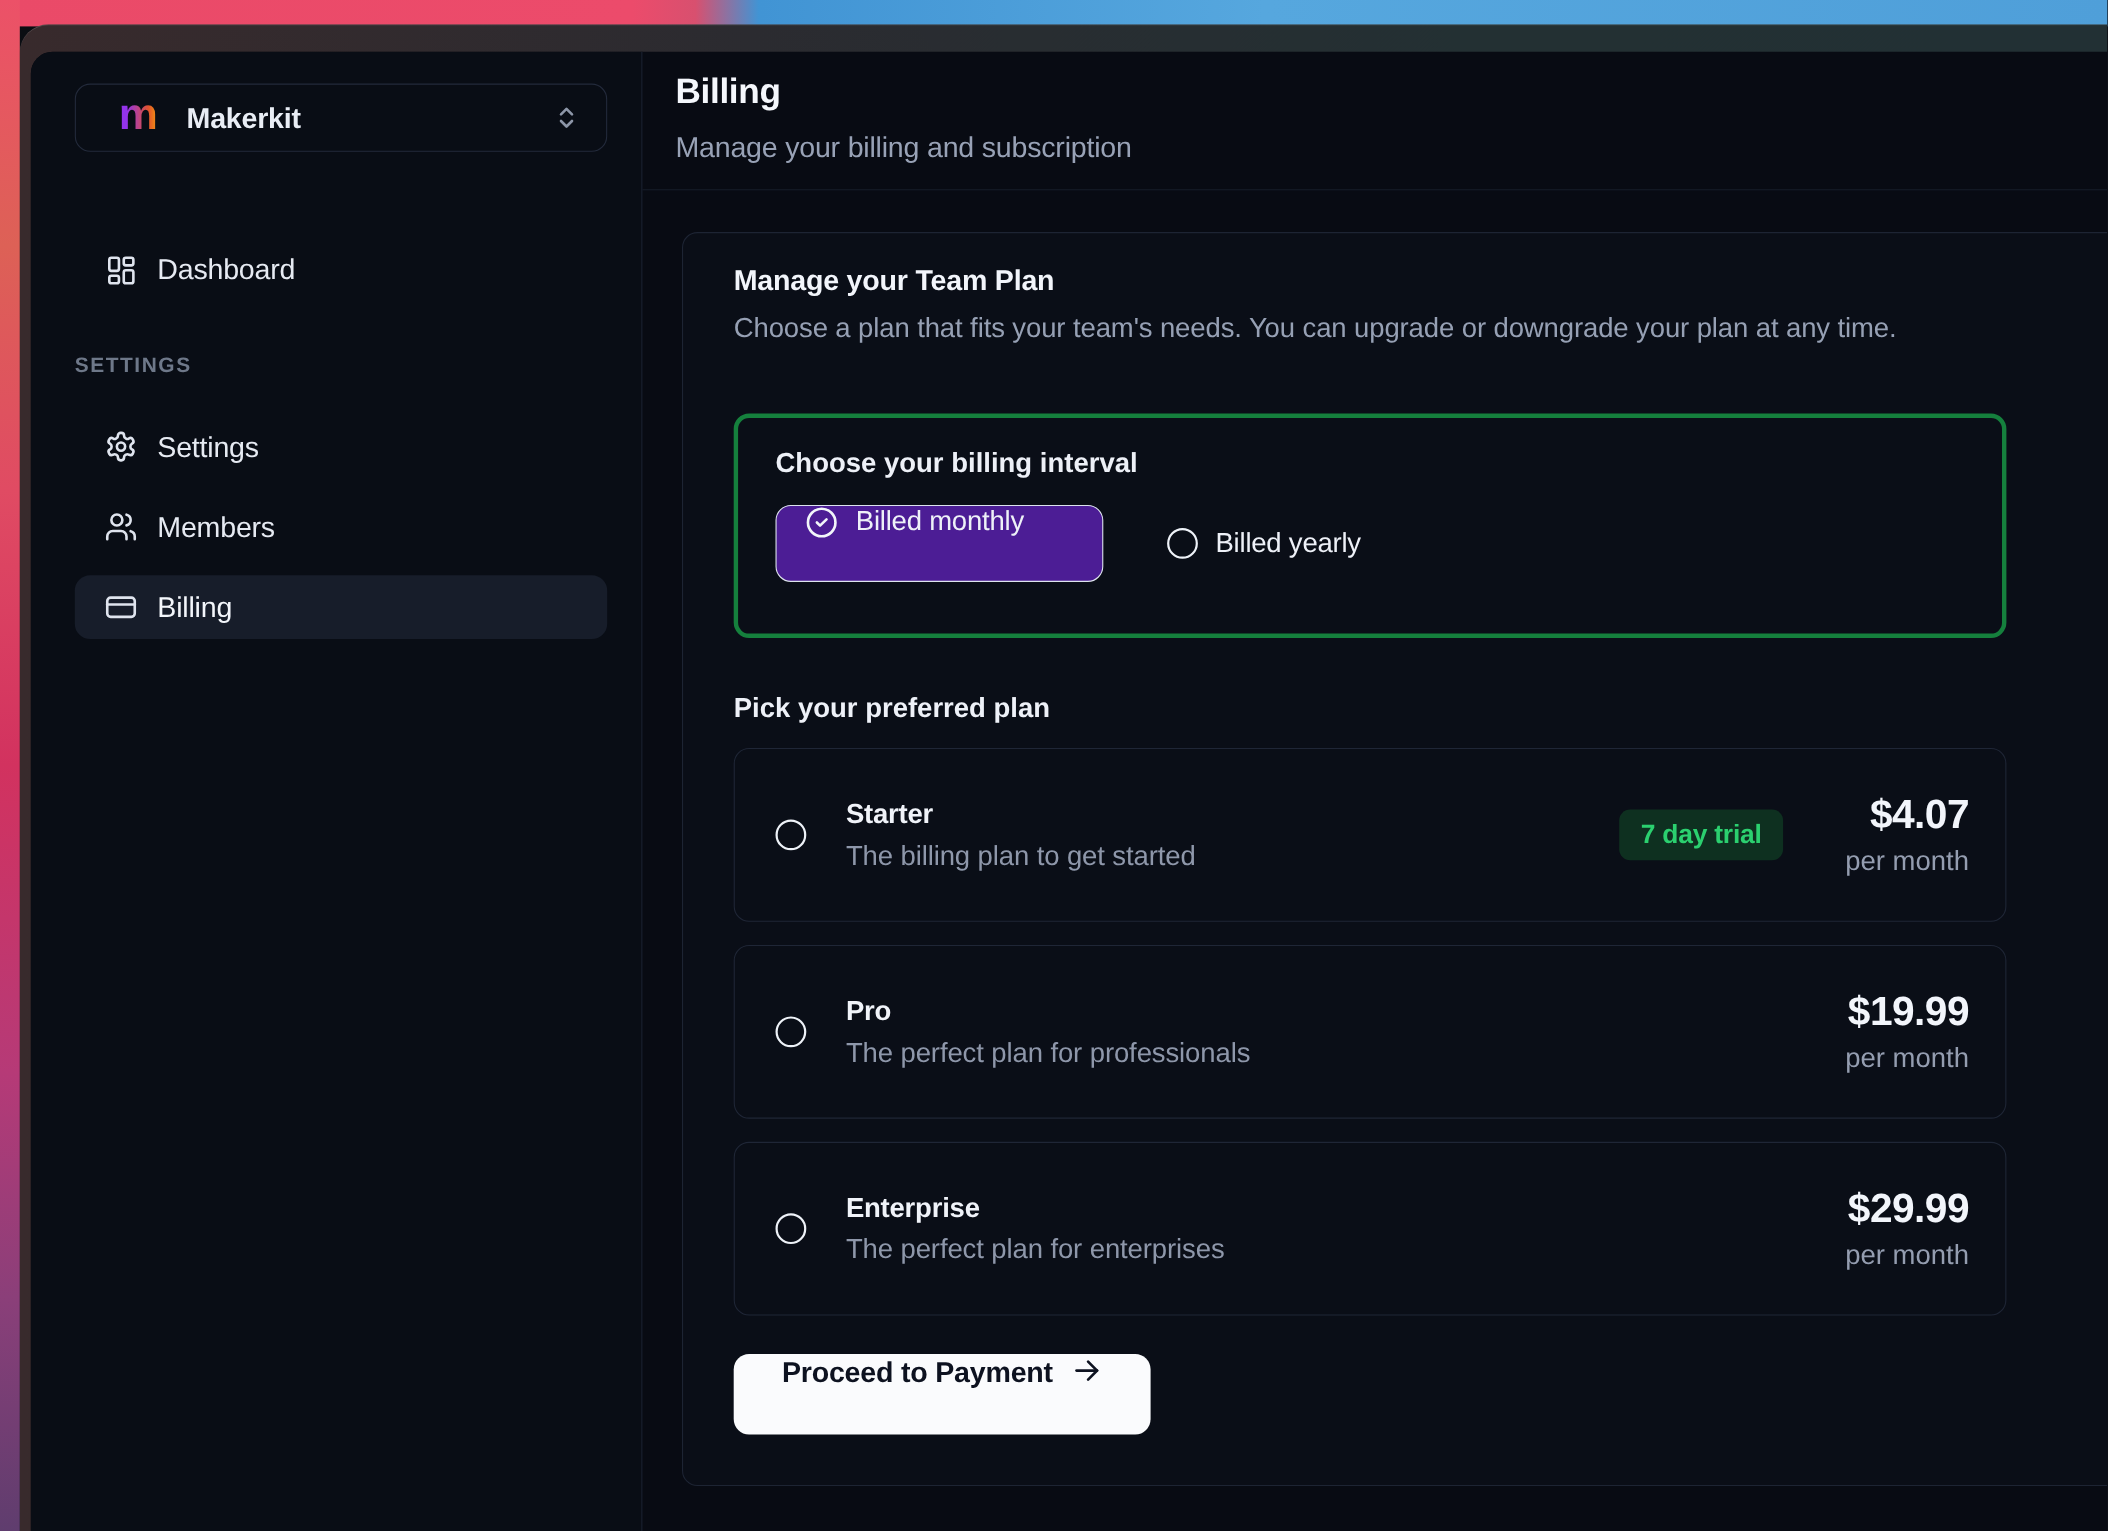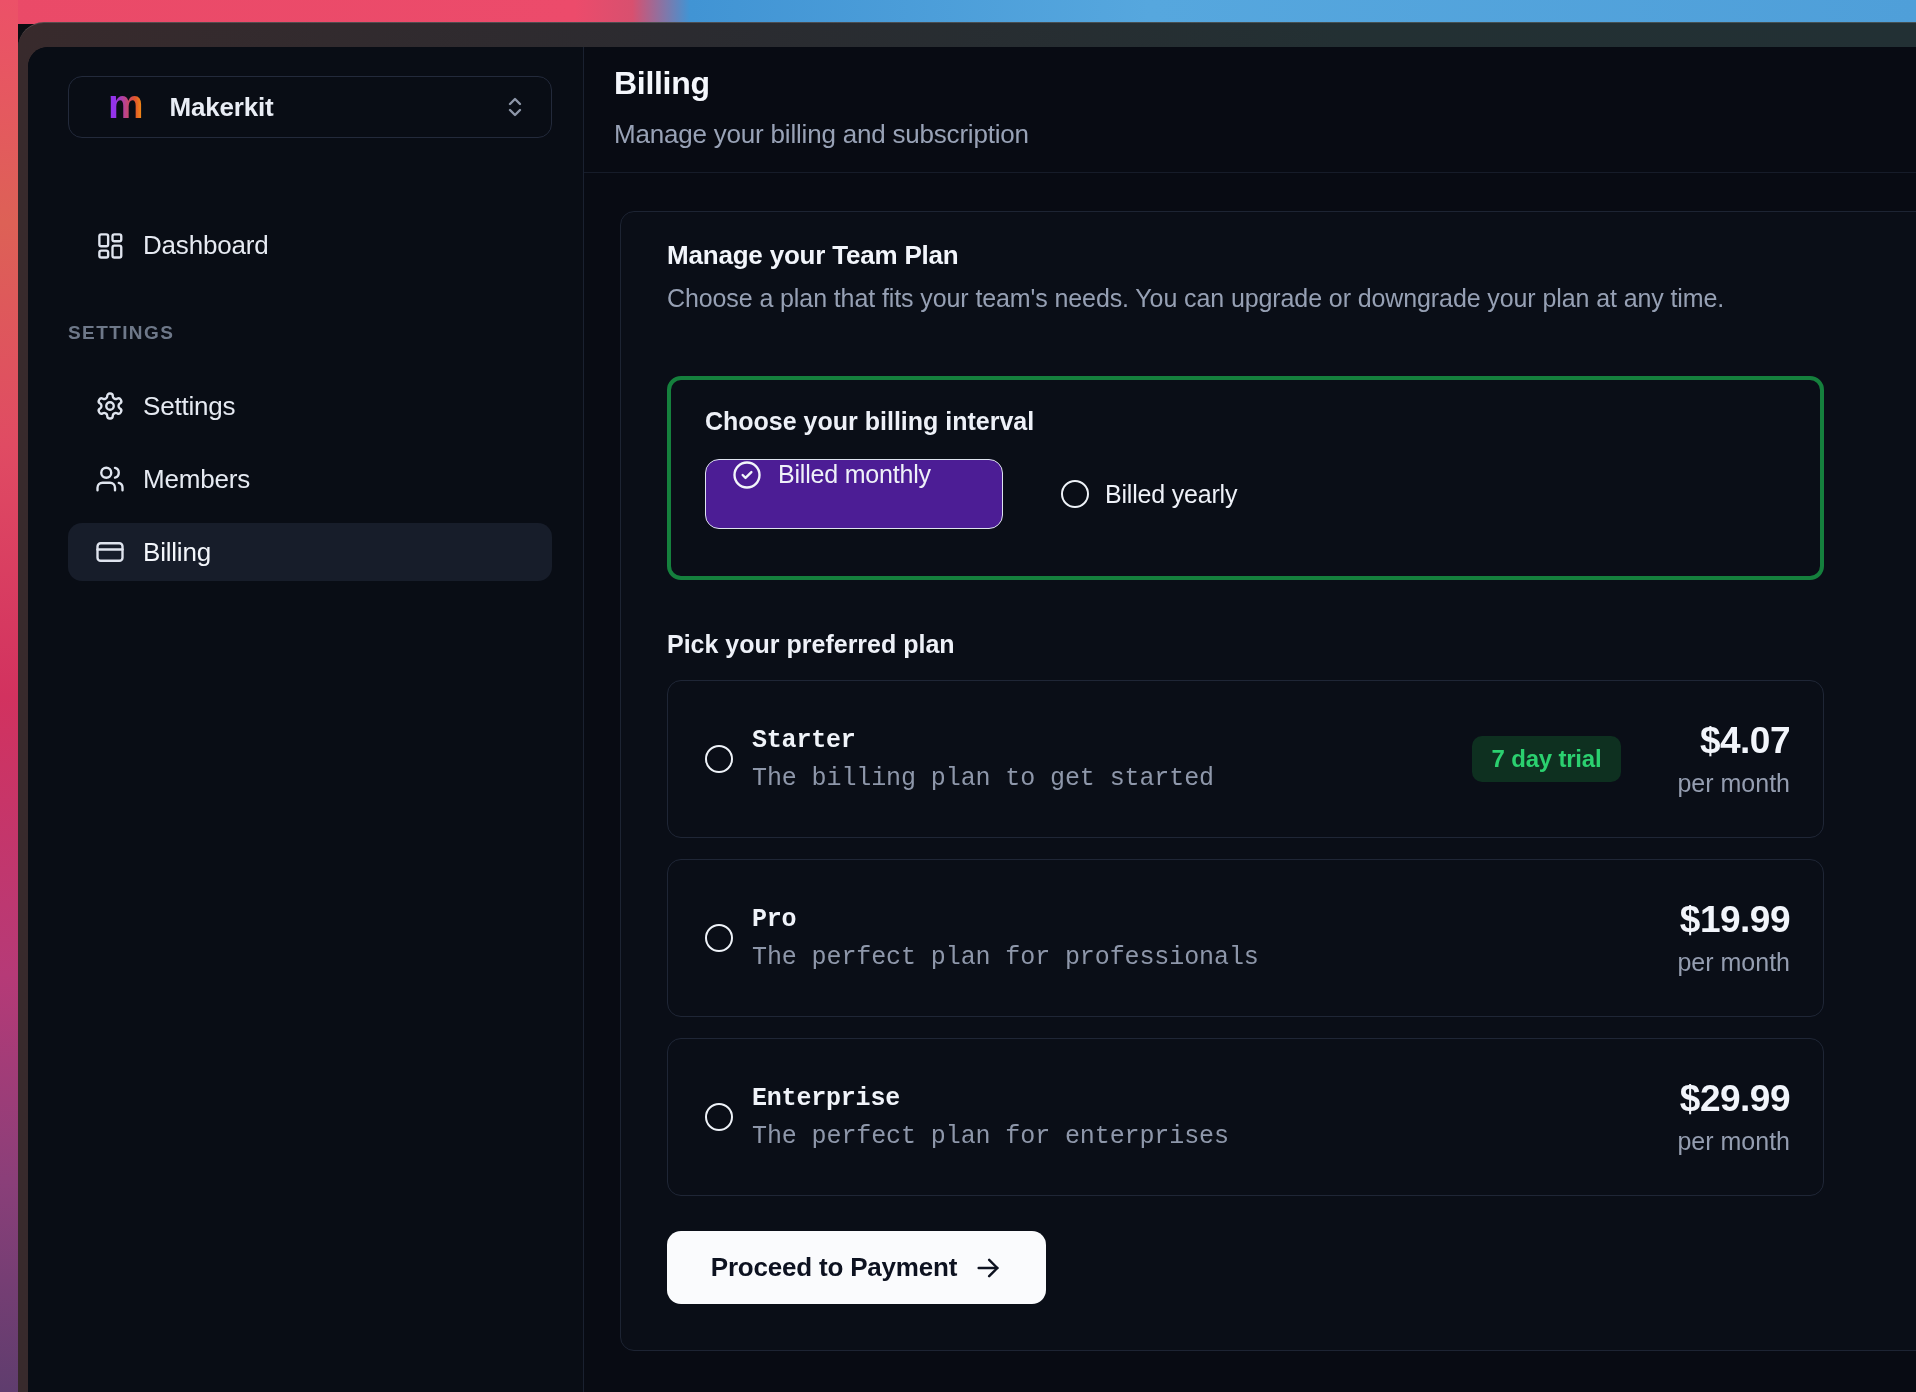--- a/index.html
+++ b/index.html
@@ -59,32 +59,32 @@
     padding-left:26px;cursor:pointer;}
   .opt-monthly .ic{width:30px;height:30px;color:#f2f5fa;display:flex;flex-shrink:0;}
   .opt-label{margin-left:16px;font-size:25px;color:#eef1f8;letter-spacing:-0.2px;}
   .opt-yearly{display:flex;align-items:center;margin-left:58px;cursor:pointer;}
   .radio{width:28px;height:28px;box-sizing:border-box;border:2.5px solid #eef2f8;
     border-radius:50%;flex-shrink:0;}
   .plans-label{margin-top:50px;font-size:25px;font-weight:600;color:#eef1f8;}
   .plan-row{width:1157px;height:158px;box-sizing:border-box;border:1px solid #1f2636;
     border-radius:14px;margin-top:21px;display:flex;align-items:center;
     padding:0 33px 0 37px;cursor:pointer;}
-  .plan-text{margin-left:19px;font-family:Liberation Mono, monospace;}
+  .plan-text{margin-left:36px;}
   .plan-name{font-size:25px;font-weight:600;color:#f0f3f9;letter-spacing:-0.2px;}
   .plan-desc{margin-top:9px;font-size:25px;color:#8e97aa;letter-spacing:-0.1px;}
   .spacer{flex:1;}
   .badge{background:#0e3020;color:#2bd06f;font-size:24px;font-weight:700;
     padding:9px 20px;border-radius:10px;margin-right:56px;letter-spacing:-0.2px;}
   .price-block{text-align:right;}
   .price{font-size:37px;font-weight:700;color:#f2f5fb;letter-spacing:-0.5px;}
   .period{margin-top:7px;font-size:25px;color:#949db0;}
   .cta-btn{margin-top:35px;width:379px;height:73px;background:#fafbfd;color:#0d1220;
     border:none;border-radius:14px;font-family:"Liberation Sans",sans-serif;
-    font-size:26px;font-weight:600;display:flex;align-items:center;justify-content:center;
+    font-size:26px;font-weight:600;display:flex;justify-content:center;
     gap:17px;cursor:pointer;letter-spacing:-0.2px;}
   .cta-btn .ic{width:28px;height:28px;display:flex;}
   svg{display:block;}
 </style>
 </head>
 <body>
 
 <div id="wp-top"></div>
 <div id="wp-left"></div>
 

